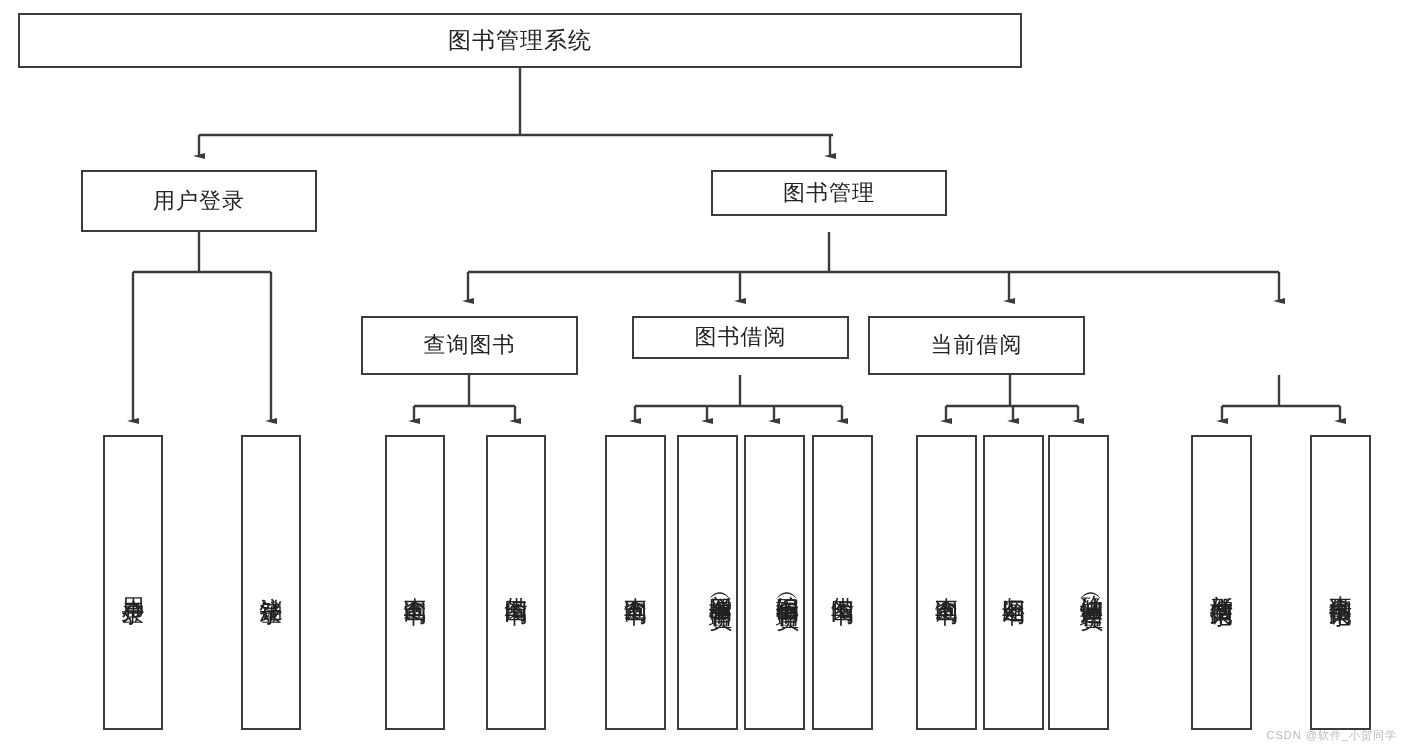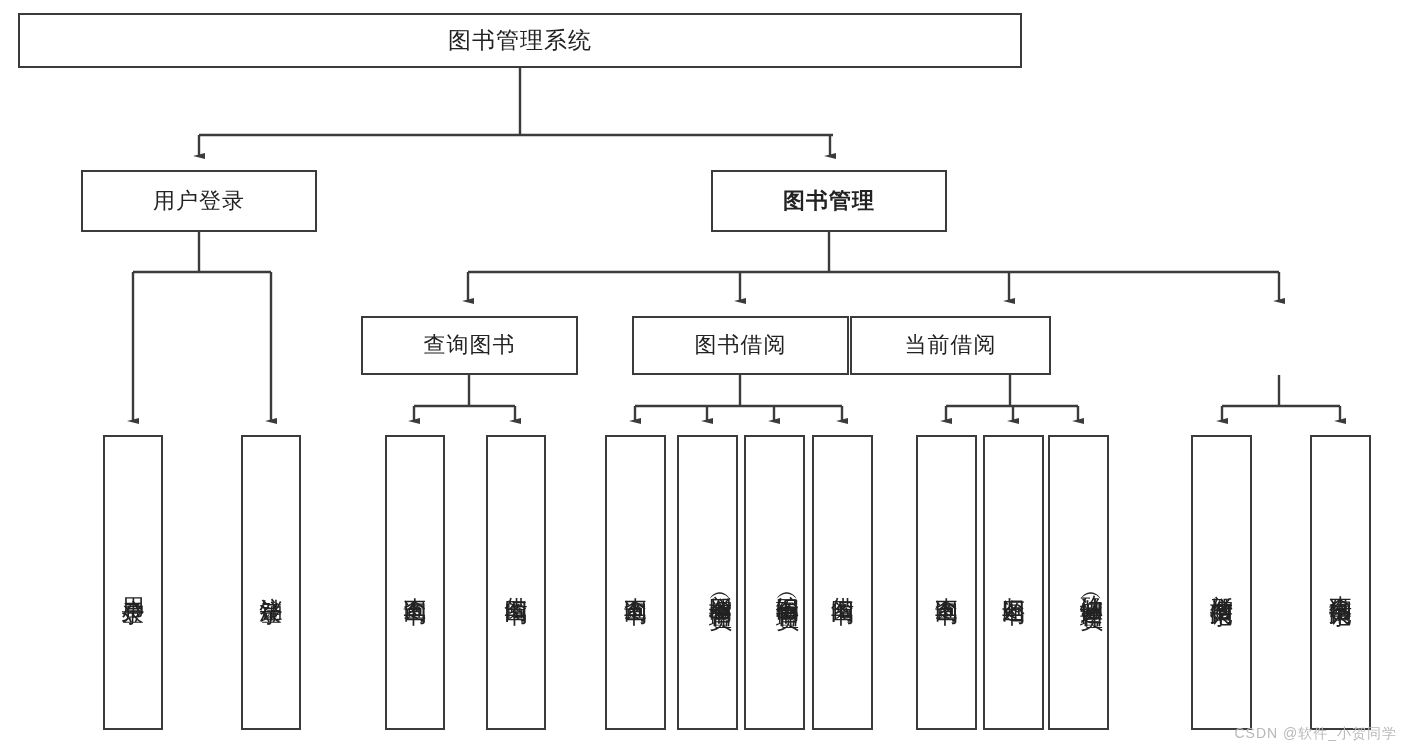--- a/index.html
+++ b/index.html
@@ -61,21 +61,21 @@
     white-space: normal;
   }
   .node.v.center {
     align-items: center;
     padding-top: 0;
   }
   .watermark {
     position: absolute;
     right: 8px;
     bottom: 4px;
-    font-size: 14px;
+    font-size: 11px;
     color: #b9b9b9;
     letter-spacing: 1px;
     white-space: nowrap;
   }
 </style>
 </head>
 <body>
 
 <div id="canvas">
 
@@ -125,25 +125,25 @@
       <path d="M1279,375 L1279,406"></path>
       <path d="M1222,406 L1340,406"></path>
       <path d="M1222,406 L1222,421" marker-end="url(#arrow)"></path>
       <path d="M1340,406 L1340,421" marker-end="url(#arrow)"></path>
     </g>
   </svg>
 
   <div class="node h root" style="left:18px; top:13px; width:1004px; height:55px;">图书管理系统</div>
 
   <div class="node h" style="left:81px; top:170px; width:236px; height:62px;">用户登录</div>
-  <div class="node h" style="left:711px; top:170px; width:236px; height:62px;font-weight:bold;">图书管理</div>
+  <div class="node h" style="left:711px; top:170px; width:236px; height:46px;">图书管理</div>
 
   <div class="node h" style="left:361px; top:316px; width:217px; height:59px;">查询图书</div>
-  <div class="node h" style="left:632px; top:316px; width:217px; height:59px;text-align:right;">图书借阅</div>
-  <div class="node h" style="left:850px; top:316px; width:201px; height:59px;">当前借阅</div>
+  <div class="node h" style="left:632px; top:316px; width:217px; height:43px;text-align:right;">图书借阅</div>
+  <div class="node h" style="left:868px; top:316px; width:217px; height:59px;">当前借阅</div>
 
   <div class="node v center" style="left:103px; top:435px; width:60px; height:295px;">
     <span class="vtext">用户登录</span>
   </div>
   <div class="node v center" style="left:241px; top:435px; width:60px; height:295px;">
     <span class="vtext">注销登录</span>
   </div>
 
   <div class="node v center" style="left:385px; top:435px; width:60px; height:295px;">
     <span class="vtext">查询图书</span>

